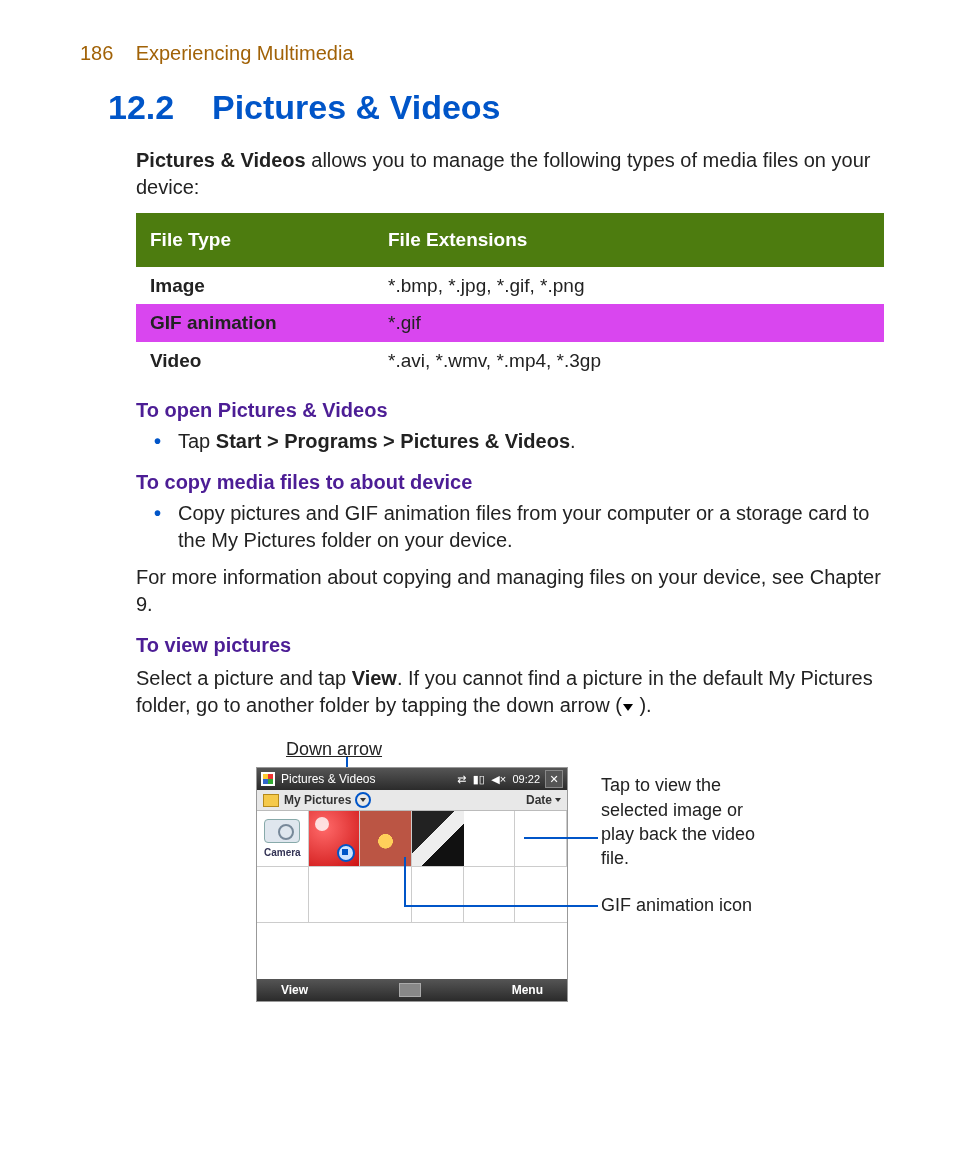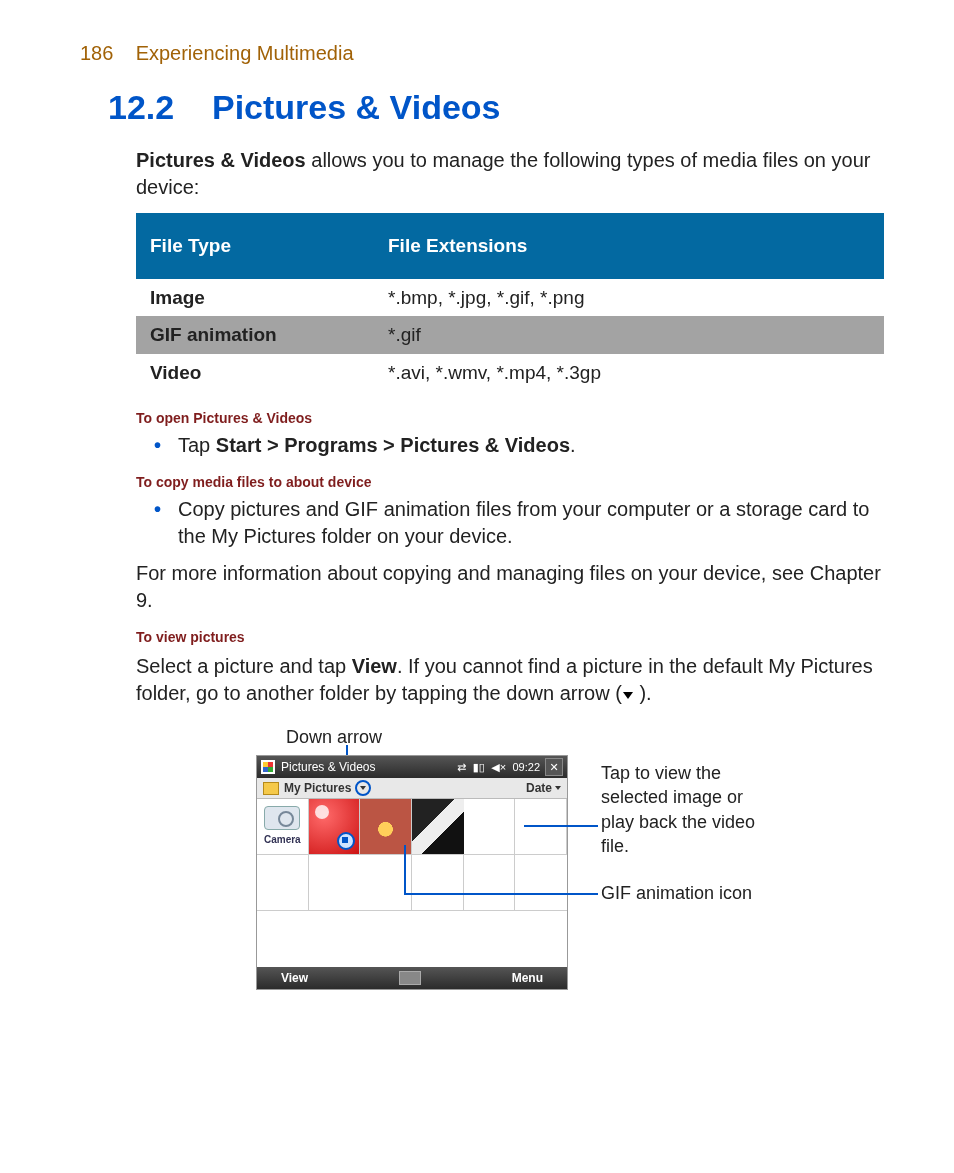--- a/index.html
+++ b/index.html
@@ -26,35 +26,35 @@
   .content { margin-left: 56px; }
   .intro p { margin: 0 0 12px 0; }
   .bold { font-weight: 700; }
   table.file-table {
     border-collapse: collapse;
     width: 100%;
     margin: 8px 0 18px 0;
     font-size: 19px;
   }
   table.file-table th {
-    background: #0369a1;
+    background: #4d7c0f;
     color: #fff;
     text-align: left;
     font-weight: 700;
-    padding: 20px 14px;
+    padding: 14px 14px;
   }
   table.file-table td {
     padding: 6px 14px;
   }
-  table.file-table tr.alt td { background: #a3a3a3; }
+  table.file-table tr.alt td { background: #d946ef; }
   table.file-table td.ft { font-weight: 700; }
   .sub-head {
-    color: #7f1d1d;
-    font-weight: 700;
-    font-size: 14px;
+    color: #4c1d95;
+    font-weight: 700;
+    font-size: 20px;
     margin: 14px 0 4px 0;
   }
   ul.bullets { margin: 2px 0 10px 0; padding-left: 40px; list-style: none; }
   ul.bullets li { position: relative; padding-left: 2px; margin-bottom: 8px; }
   ul.bullets li::before {
     content: "•";
     color: #0055c8;
     font-weight: 700;
     position: absolute;
     left: -22px;
@@ -81,20 +81,21 @@
     position: relative;
     width: 640px;
     margin: 18px 0 0 120px;
     height: 300px;
   }
   .label-down {
     position: absolute;
     left: 30px; top: 0;
     font-size: 18px;
     color: #222;
+    text-decoration: underline;
   }
   .device {
     position: absolute;
     left: 0; top: 30px;
     width: 310px;
     border: 1px solid #999;
     background: #fff;
     font-size: 12px;
   }
   .titlebar {

